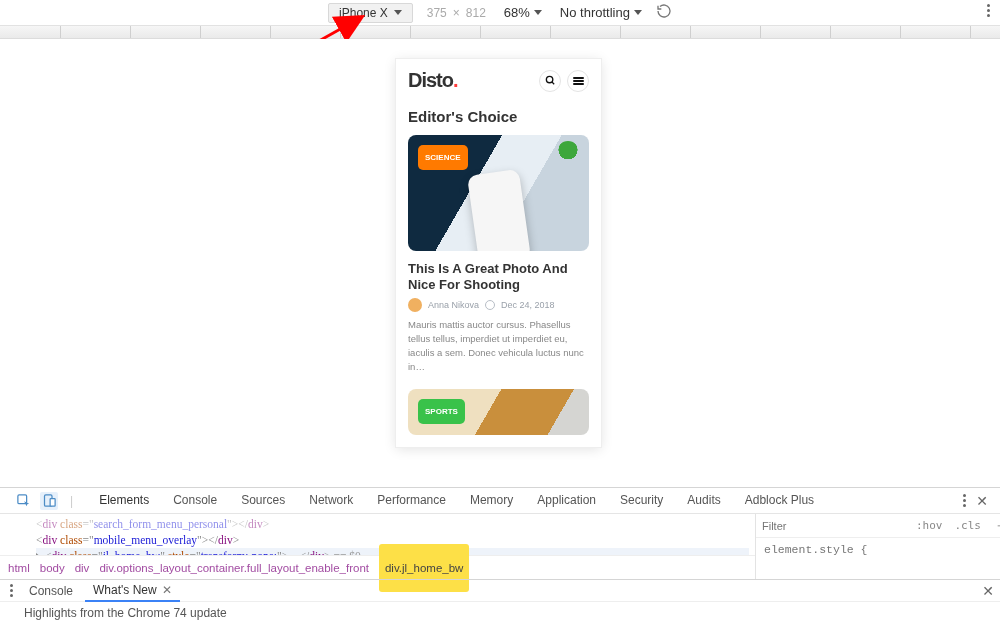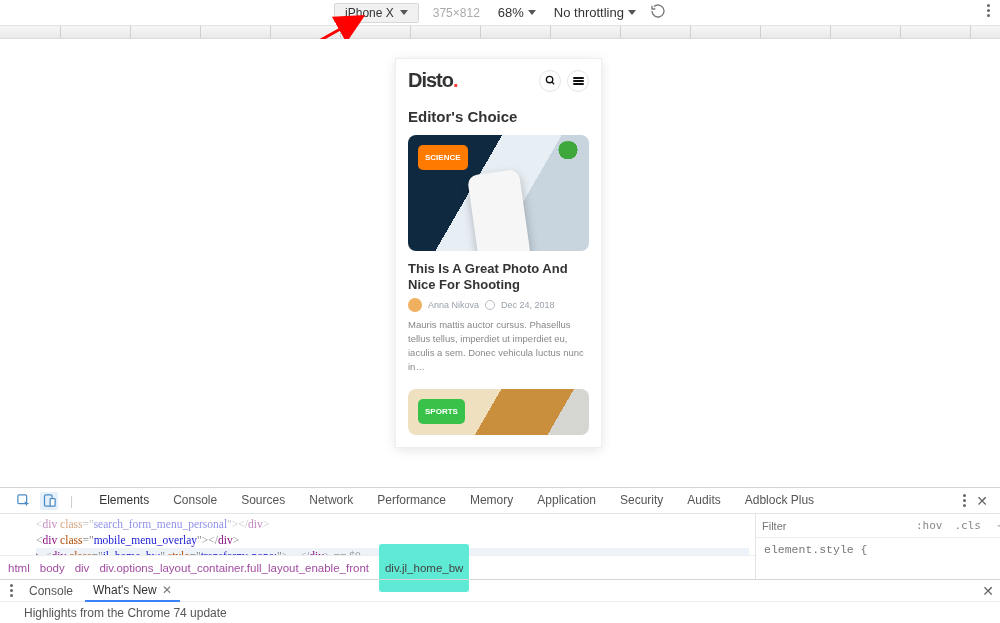--- a/index.html
+++ b/index.html
@@ -2,21 +2,21 @@
 <html><head>
 <meta charset="utf-8">
 <style>
   * { box-sizing: border-box; margin: 0; padding: 0; }
   body { font-family: -apple-system, "Segoe UI", Arial, sans-serif; font-size: 12px; color: #333; background: #fff; width: 1000px; height: 623px; overflow: hidden; position: relative; }
 
   
   .device-toolbar { height: 26px; background: #fff; border-bottom: 1px solid #e2e2e2; display: flex; align-items: center; padding: 0 8px; justify-content: center; position: relative; }
   .device-toolbar .kebab { position: absolute; right: 10px; top: 4px; }
   .dev-sel { background: #f1f1f1; border: 1px solid #d8d8d8; border-radius: 2px; padding: 2px 10px; display: flex; align-items: center; gap: 6px; font-size: 12px; color: #333; }
-  .dims { margin-left: 14px; color: #aaa; font-size: 12px; display:flex; align-items:center; }
+  .dims { margin-left: 14px; color: #aaa; font-size: 12px; display:flex; align-items:center; gap:6px;}
   .zoom, .throttle { margin-left: 18px; font-size: 13px; display:flex; align-items:center; gap:4px;}
   .rotate { margin-left: 14px; }
   .caret-down { width:0; height:0; border-left:4px solid transparent; border-right:4px solid transparent; border-top:5px solid #555; display:inline-block;}
   .rotate-icon svg { stroke:#777; }
   .kebab-icon { display:flex; flex-direction:column; gap:2px; }
   .kebab-icon i { width:3px; height:3px; background:#666; border-radius:50%; display:block;}
 
   
   .ruler { height: 13px; background: linear-gradient(#f6f6f6,#eaeaea); border-bottom: 1px solid #dcdcdc; position: relative; }
   .ruler .tick { position:absolute; top:0; bottom:0; border-left:1px solid #cfcfcf;}
@@ -60,21 +60,21 @@
 
   .dt-main { flex:1; display:flex; min-height:0;}
   .dt-elements { flex:1; display:flex; flex-direction:column; min-width:0; border-right:1px solid #e3e3e3;}
   .code-area { flex:1; font-family:Liberation Serif, serif; font-size:11.5px; line-height:16px; padding:2px 6px 2px 36px; color:#222; overflow:hidden; background:#fff;}
   .code-area .ln{ white-space:pre;}
   .tri{ display:inline-block; width:0; height:0; border-top:4px solid transparent; border-bottom:4px solid transparent; border-left:5px solid #8a8a8a; margin-right:4px; position:relative; top:1px;}
   .tk-tag{ color:#881280;} .tk-attr{ color:#b04a00;} .tk-val{ color:#1a1ad6;} .tk-punc{ color:#888;}
   .sel-eq{ color:#999;}
   .dt-crumb { height:24px; border-top:1px solid #eee; display:flex; align-items:center; padding:0 8px; gap:10px; font-size:11.5px; color:#666;}
   .crumb-item{ color:#a24ca2;}
-  .crumb-sel{ background:#5eead4; color:#444; padding:18px 6px; border-radius:3px;}
+  .crumb-sel{ background:#fde047; color:#444; padding:18px 6px; border-radius:3px;}
 
   .dt-styles { width:244px; display:flex; flex-direction:column;}
   .st-tabs { height:24px; border-bottom:1px solid #e5e5e5; display:flex; align-items:center;}
   .st-tab { padding:5px 10px 4px; font-size:11.5px; color:#666; border-bottom:2px solid transparent;}
   .st-tab.active{ border-bottom-color:#3b82f6; color:#333;}
   .chevrons{ color:#888; padding:0 6px;}
   .st-filter{ height:24px; border-bottom:1px solid #eee; display:flex; align-items:center; font-size:11px;}
   .st-filter input{ flex:1; border:none; padding:4px 6px; font-size:11px; outline:none; color:#777;}
   .st-filter .tog{ color:#888; padding:0 6px; font-family:Consolas,monospace;}
   .st-filter .plus{ padding:0 8px; color:#777;}

